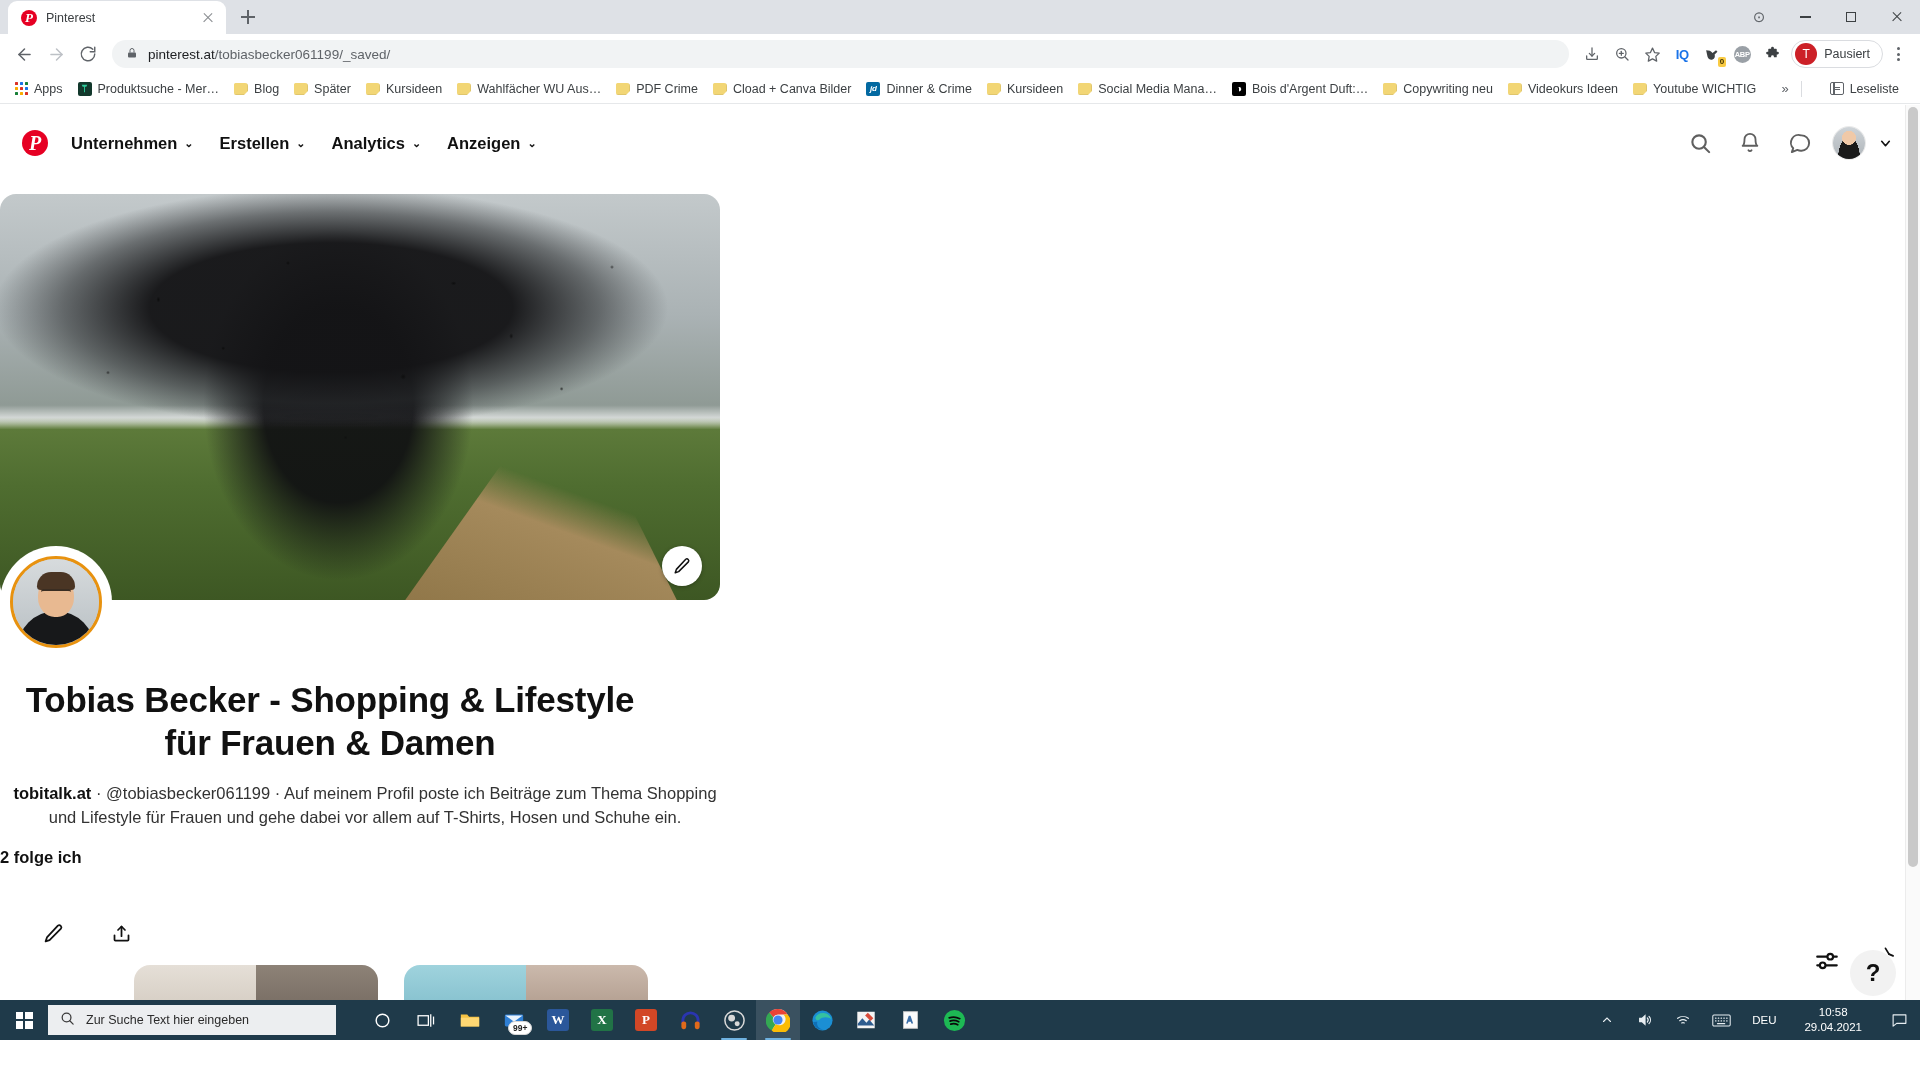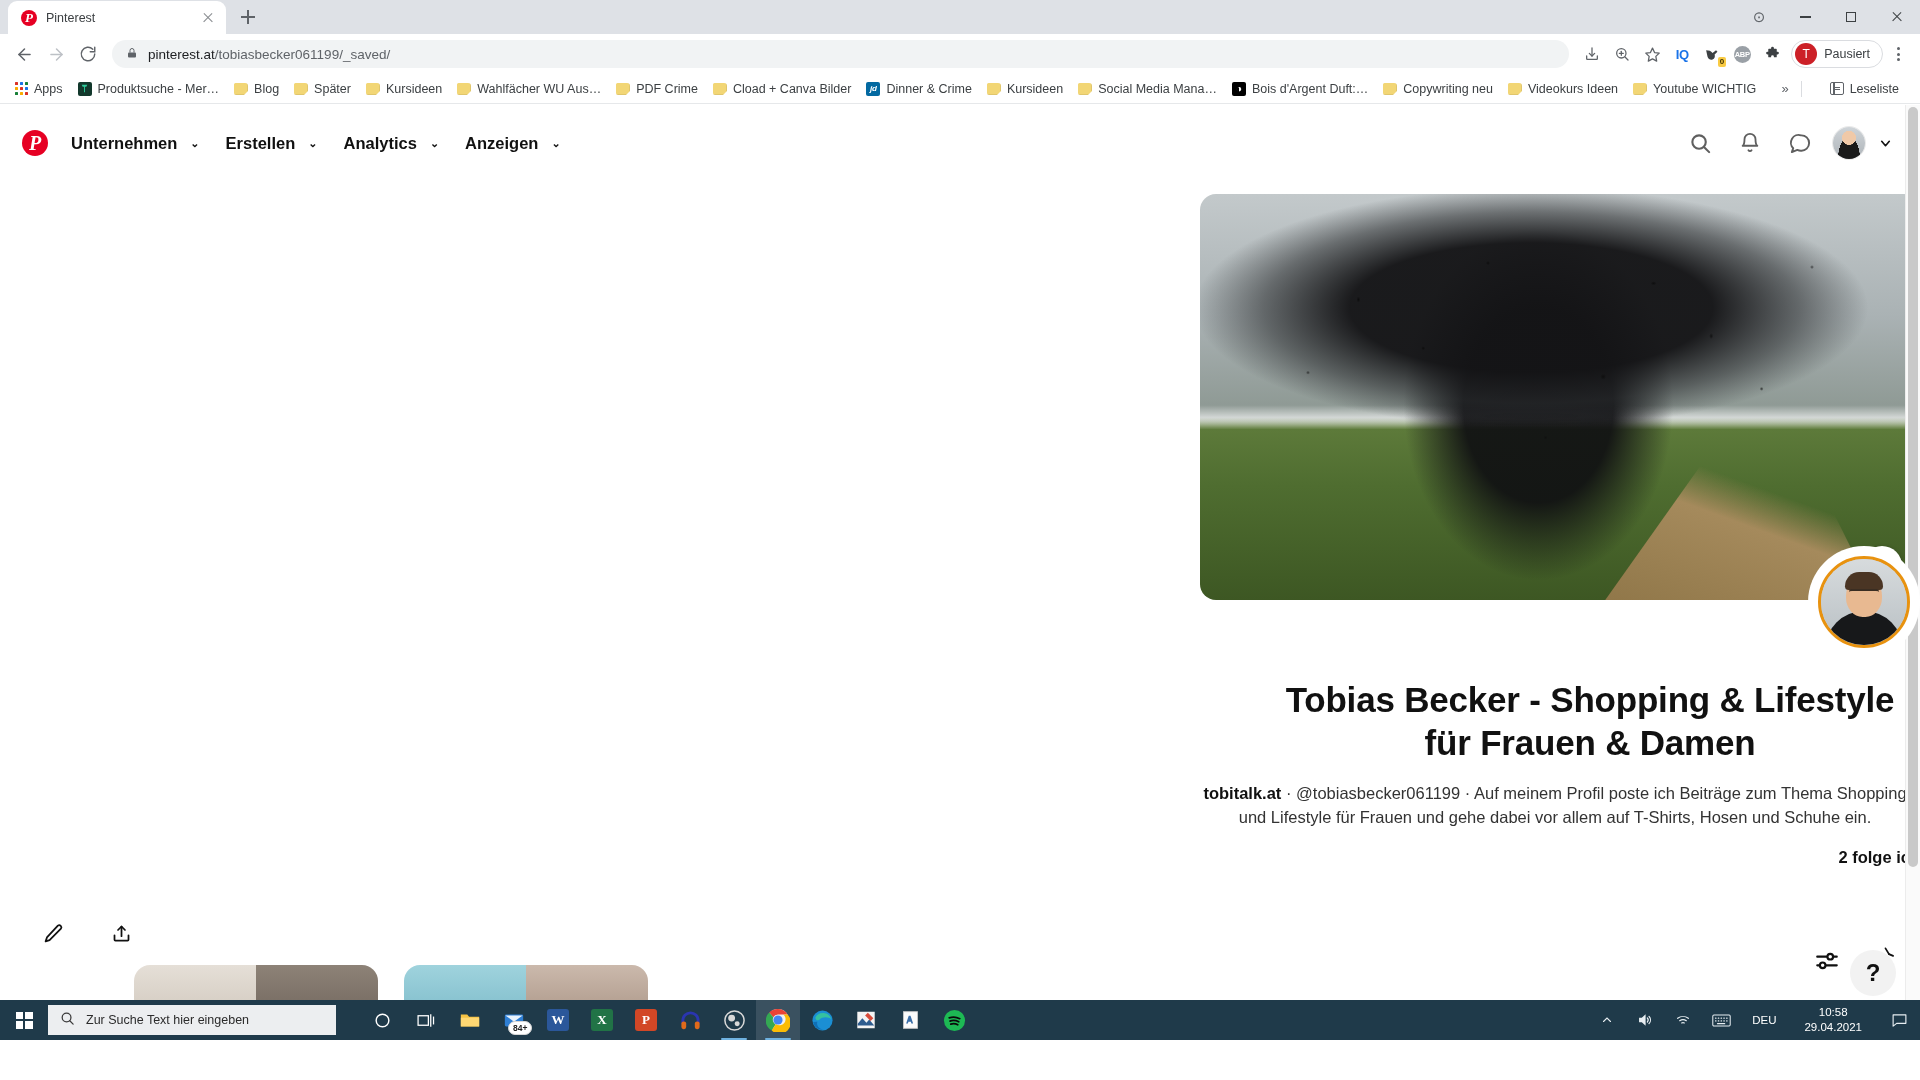--- a/index.html
+++ b/index.html
@@ -190,21 +190,21 @@
     padding: 0 22px; gap: 0;
   }
   .pin-logo {
     width: 26px; height: 26px; border-radius: 50%;
     background: #e60023; color: #fff; display: flex;
     align-items: center; justify-content: center;
     font-family: "Liberation Serif", serif; font-style: italic;
     font-weight: bold; font-size: 20px; margin-right: 10px; flex: 0 0 auto;
   }
   .pin-nav-item {
-    display: flex; align-items: center; gap: 13px;
+    display: flex; align-items: center; gap: 7px;
     padding: 9px 13px; border-radius: 22px;
     font-size: 16.5px; font-weight: bold; color: #111; white-space: nowrap;
   }
   .caret { font-size: 11px; font-weight: bold; color: #111; line-height: 1; }
   .pin-header-right {
     margin-left: auto; display: flex; align-items: center; gap: 6px;
   }
   .pin-ico-btn {
     width: 44px; height: 44px; border-radius: 50%;
     display: flex; align-items: center; justify-content: center;
@@ -217,21 +217,21 @@
   }
   .pin-avatar-btn .face {
     position: absolute; inset: 0;
     background:
       radial-gradient(circle at 50% 34%, #f0c9a8 0 26%, transparent 27%),
       radial-gradient(ellipse at 50% 100%, #1a1a1a 0 48%, transparent 49%),
       linear-gradient(#cfd4d8, #aeb4b9);
   }
 
   
-  .profile-wrap { display: flex; flex-direction: column; align-items: flex-end; }
+  .profile-wrap { display: flex; flex-direction: column; align-items: flex-start; }
   .cover {
     width: 720px; height: 406px; border-radius: 16px;
     position: relative; overflow: hidden; margin-top: 13px;
     background:
       radial-gradient(ellipse 60% 38% at 46% 28%, rgba(20,20,22,.96) 0 42%, rgba(40,42,44,.55) 62%, transparent 78%),
       radial-gradient(ellipse 26% 60% at 47% 52%, rgba(15,15,18,.92) 0 40%, transparent 72%),
       linear-gradient(#c3c9cb 0%, #aab2b4 30%, #8f9a95 52%, transparent 57%),
       linear-gradient(to bottom, transparent 55%, #5d7a3a 58%, #4f6d30 72%, #3d5723 100%);
   }
   .cover .road {
@@ -774,21 +774,21 @@
           <path d="M2 6h7l2 2.5h11V19H2z" fill="#f6c344"></path>
           <path d="M2 9.5h20V19H2z" fill="#ffd873"></path>
         </svg>
     </div>
 
     <div class="tb-app">
       <svg width="24" height="22" viewBox="0 0 24 24">
           <rect x="2" y="6" width="20" height="13" rx="1.5" fill="#2f7fd4"></rect>
           <path d="M2.6 7L12 14 21.4 7z" fill="#eaf3fc"></path>
         </svg>
-      <span class="mail-badge">84+</span>
+      <span class="mail-badge">99+</span>
     </div>
 
     <div class="tb-app">
         <span class="g-sq" style="background:#2b579a">W</span>
       </div>
     <div class="tb-app">
         <span class="g-sq" style="background:#217346">X</span>
       </div>
     <div class="tb-app">
         <span class="g-sq" style="background:#d24726">P</span>

